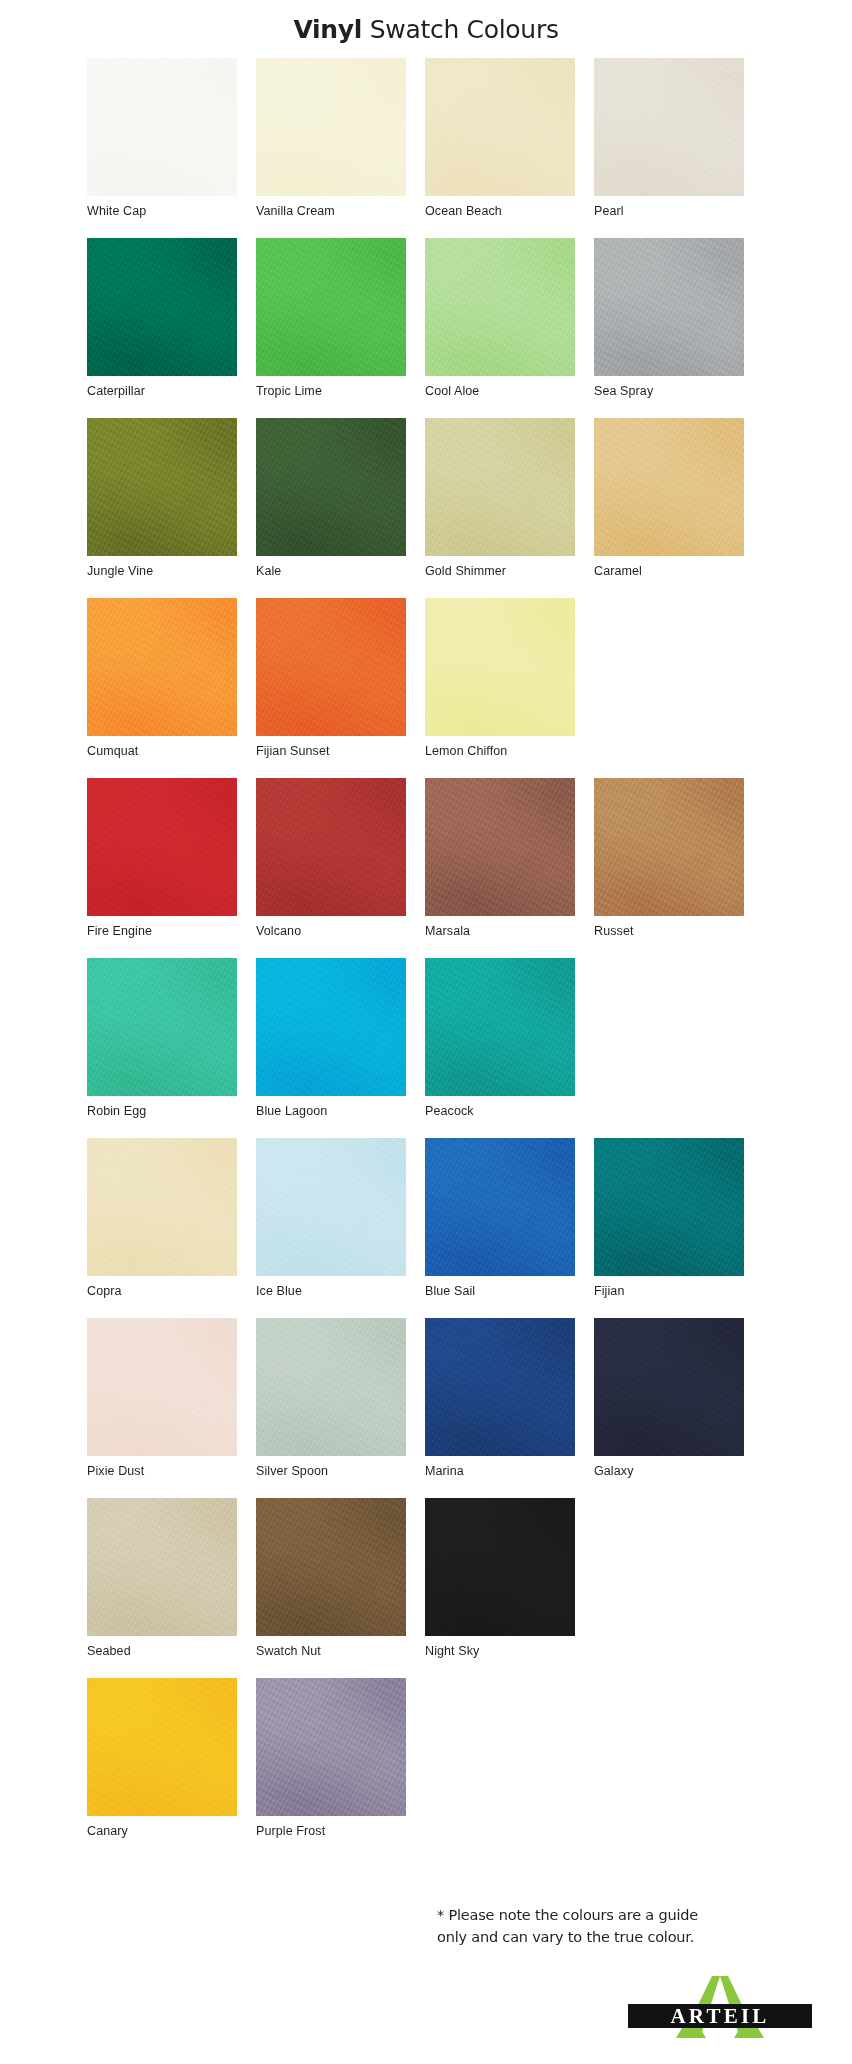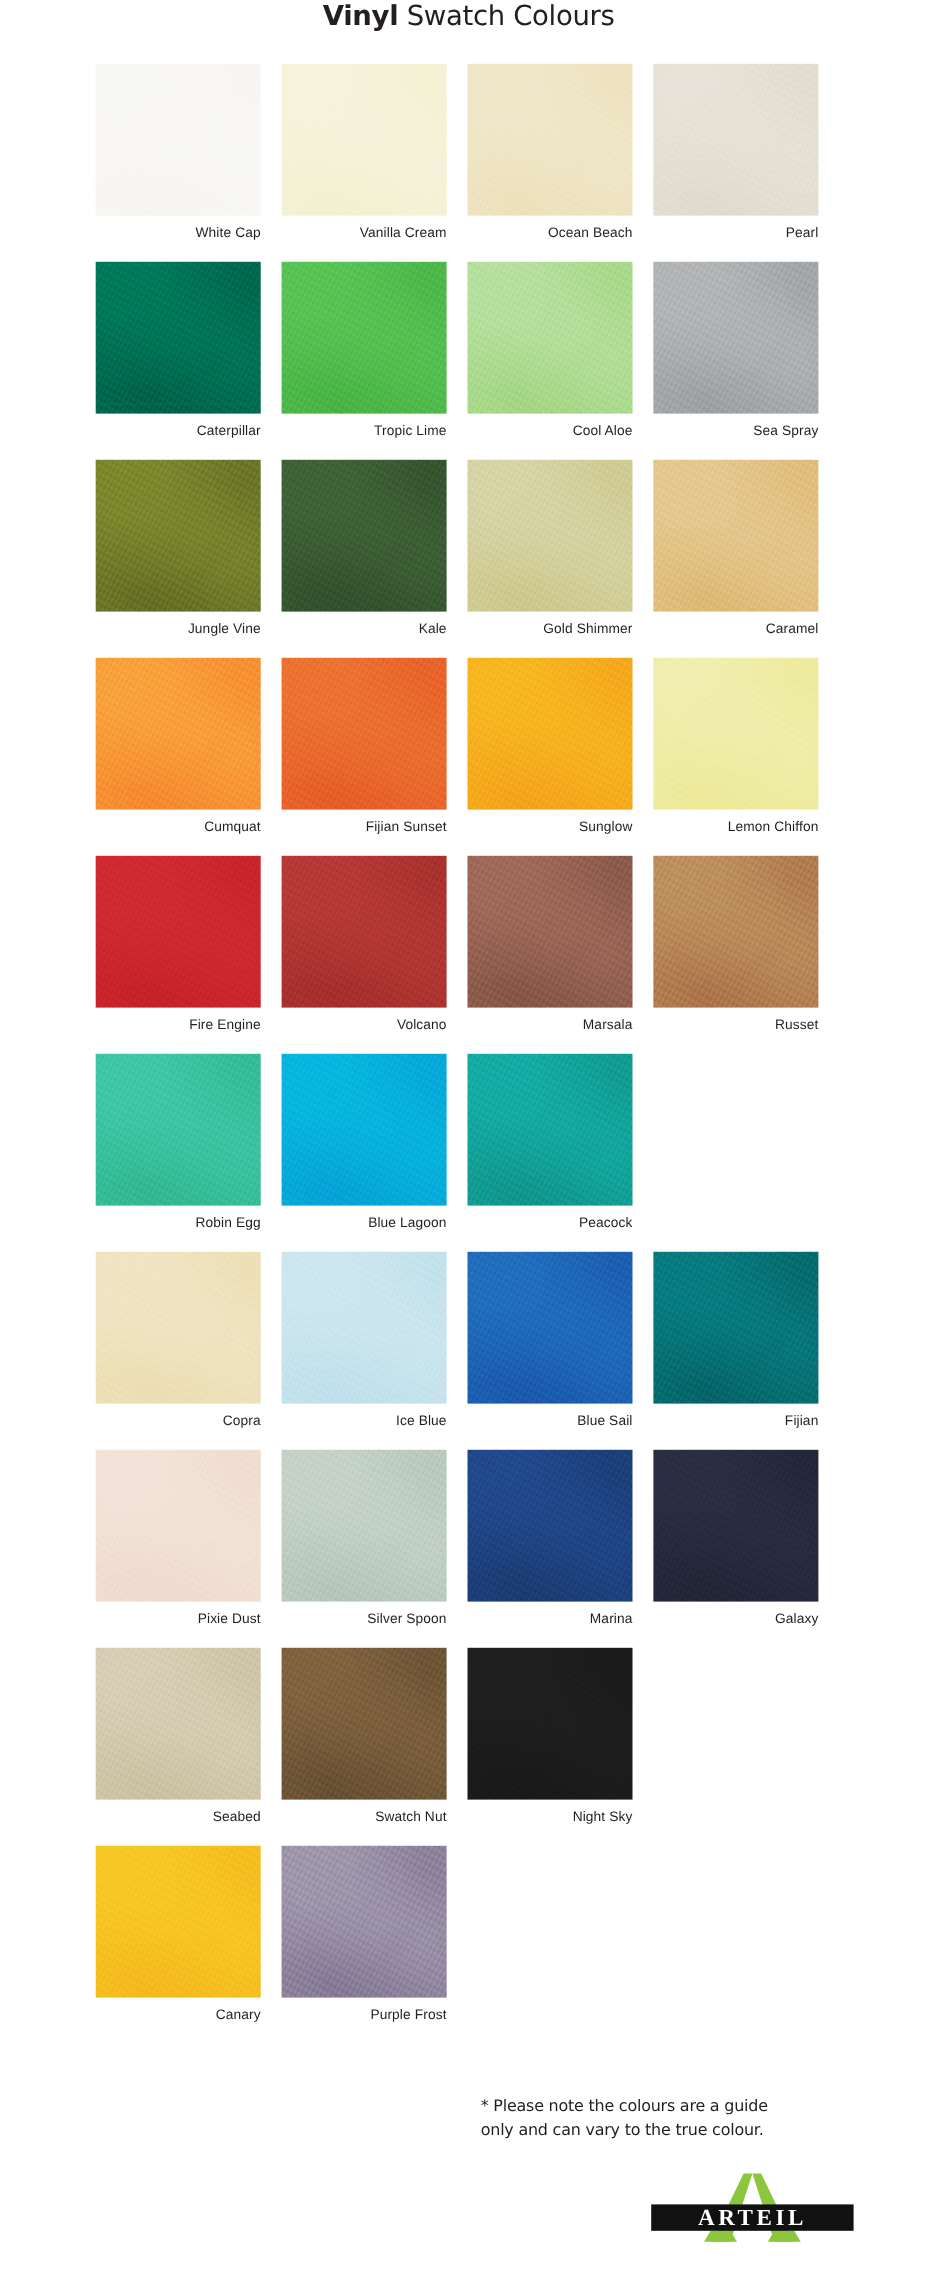--- a/index.html
+++ b/index.html
@@ -13,20 +13,21 @@
   body {
     font-family: "Liberation Sans", sans-serif;
     position: relative;
     overflow: hidden;
   }
 
   
   #title-bar {
     width: 852px;
     text-align: center;
+    padding-top: 15px;
     height: 52px;
   }
   #title-bar .t-strong {
     font-family: "DejaVu Sans", sans-serif;
     font-weight: bold;
     font-size: 25px;
     color: #231f20;
     letter-spacing: -0.3px;
   }
   #title-bar .t-light {
@@ -48,21 +49,20 @@
   .swatch-row {
     display: flex;
     gap: 19px;
     height: 180px;
   }
 
   .swatch-cell {
     width: 150px;
     display: flex;
     flex-direction: column;
-    text-align: right;
   }
   .swatch-cell.empty { visibility: hidden; }
 
   .swatch-chip {
     width: 150px;
     height: 138px;
     position: relative;
     overflow: hidden;
   }
 
@@ -99,21 +99,21 @@
     font-family: "DejaVu Sans", sans-serif;
     font-size: 14.5px;
     line-height: 1.55;
     color: #231f20;
     letter-spacing: -0.2px;
   }
 
   
   #brand-logo {
     position: absolute;
-    left: 584px;
+    left: 620px;
     top: 1960px;
     width: 200px;
     height: 92px;
   }
   #brand-logo svg { display: block; }
 </style>
 </head>
 <body>
 
 <div id="title-bar">
@@ -178,24 +178,20 @@
     <div class="swatch-row">
       <div class="swatch-cell">
         <div class="swatch-chip" style="background: rgb(247, 143, 51);"></div>
         <div class="swatch-label">Cumquat</div>
       </div>
       <div class="swatch-cell">
         <div class="swatch-chip" style="background: rgb(232, 98, 42);"></div>
         <div class="swatch-label">Fijian Sunset</div>
       </div>
       <div class="swatch-cell">
-        <div class="swatch-chip" style="background: rgb(245, 168, 28);"></div>
-        <div class="swatch-label">Sunglow</div>
-      </div>
-      <div class="swatch-cell">
         <div class="swatch-chip" style="background: rgb(238, 235, 158);"></div>
         <div class="swatch-label">Lemon Chiffon</div>
       </div>
     </div>
     <div class="swatch-row">
       <div class="swatch-cell">
         <div class="swatch-chip" style="background: rgb(200, 36, 42);"></div>
         <div class="swatch-label">Fire Engine</div>
       </div>
       <div class="swatch-cell">

